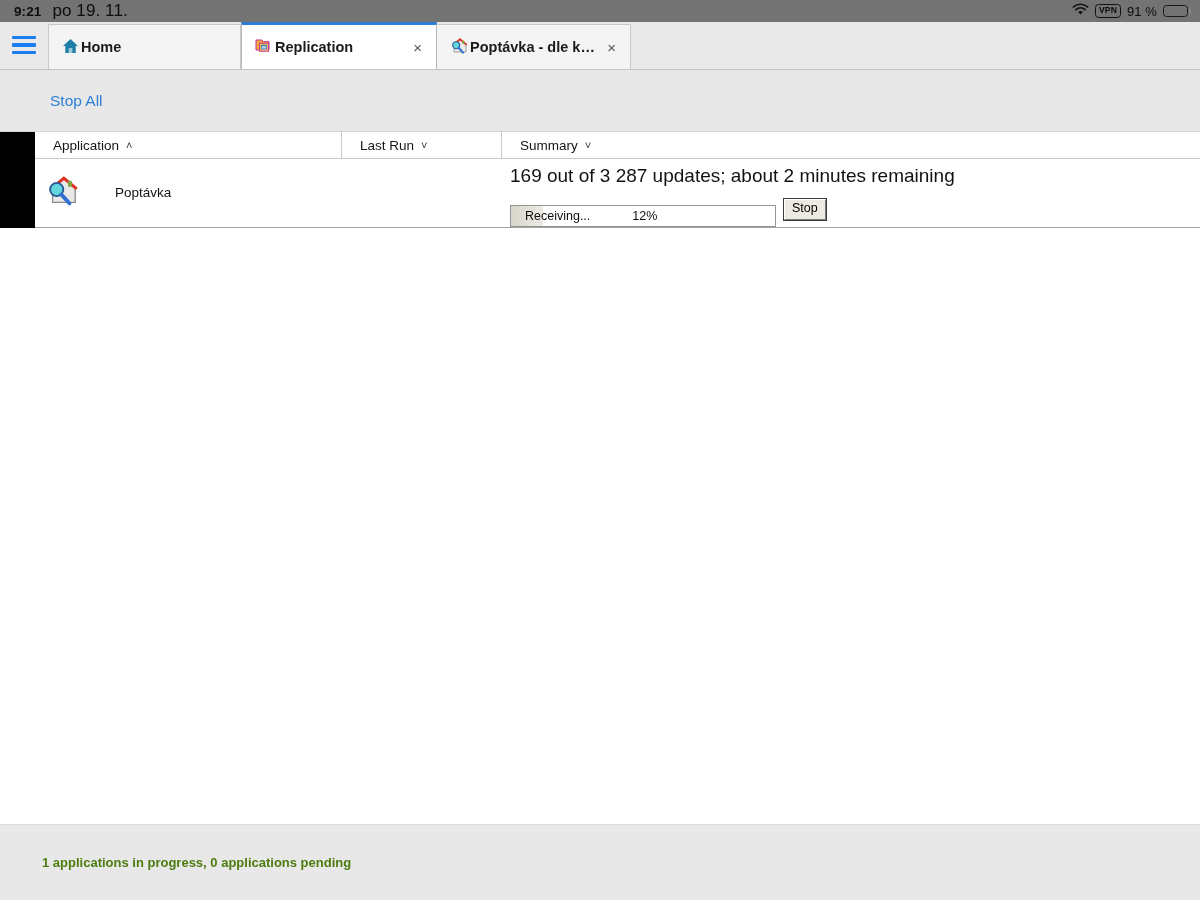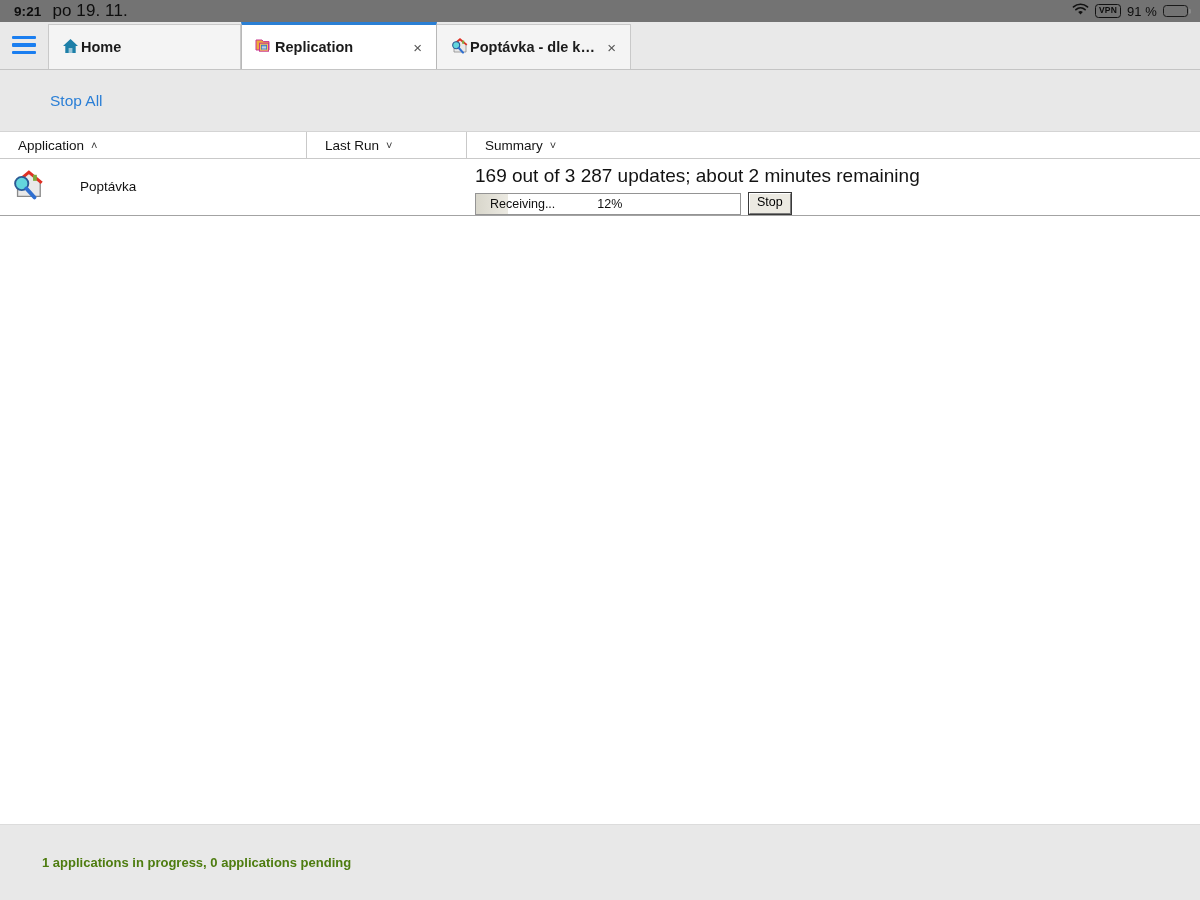--- a/index.html
+++ b/index.html
@@ -134,21 +134,21 @@
     padding-left: 50px;
     border-bottom: 1px solid #d4d4d4;
   }
   .stop-all {
     color: #2b7fd6;
     font-size: 15.5px;
     cursor: pointer;
   }
 
   
-  .table { width: 100%; background: #000000; }
+  .table { width: 100%; background: #000000; padding-left: 35px; }
   .thead {
     display: flex;
     height: 27px;
     border-bottom: 1px solid #c9c9c9;
     background: #ffffff;
   }
   .th {
     display: flex;
     align-items: center;
     font-size: 13.5px;
@@ -201,20 +201,21 @@
     padding-left: 8px;
   }
   .progressbar {
     width: 266px; height: 22px;
     border: 1px solid #949494;
     background: #ffffff;
     position: relative;
     overflow: hidden;
     display: flex;
     align-items: center;
+    margin-top: 12px;
   }
   .progress-fill {
     position: absolute;
     left: 0; top: 0; bottom: 0;
     background: linear-gradient(to right, #d8d6cb 0%, #e3e1d8 55%, #eceae2 100%);
   }
   .progress-label {
     position: relative;
     font-size: 12.5px;
     color: #0f0f0f;

